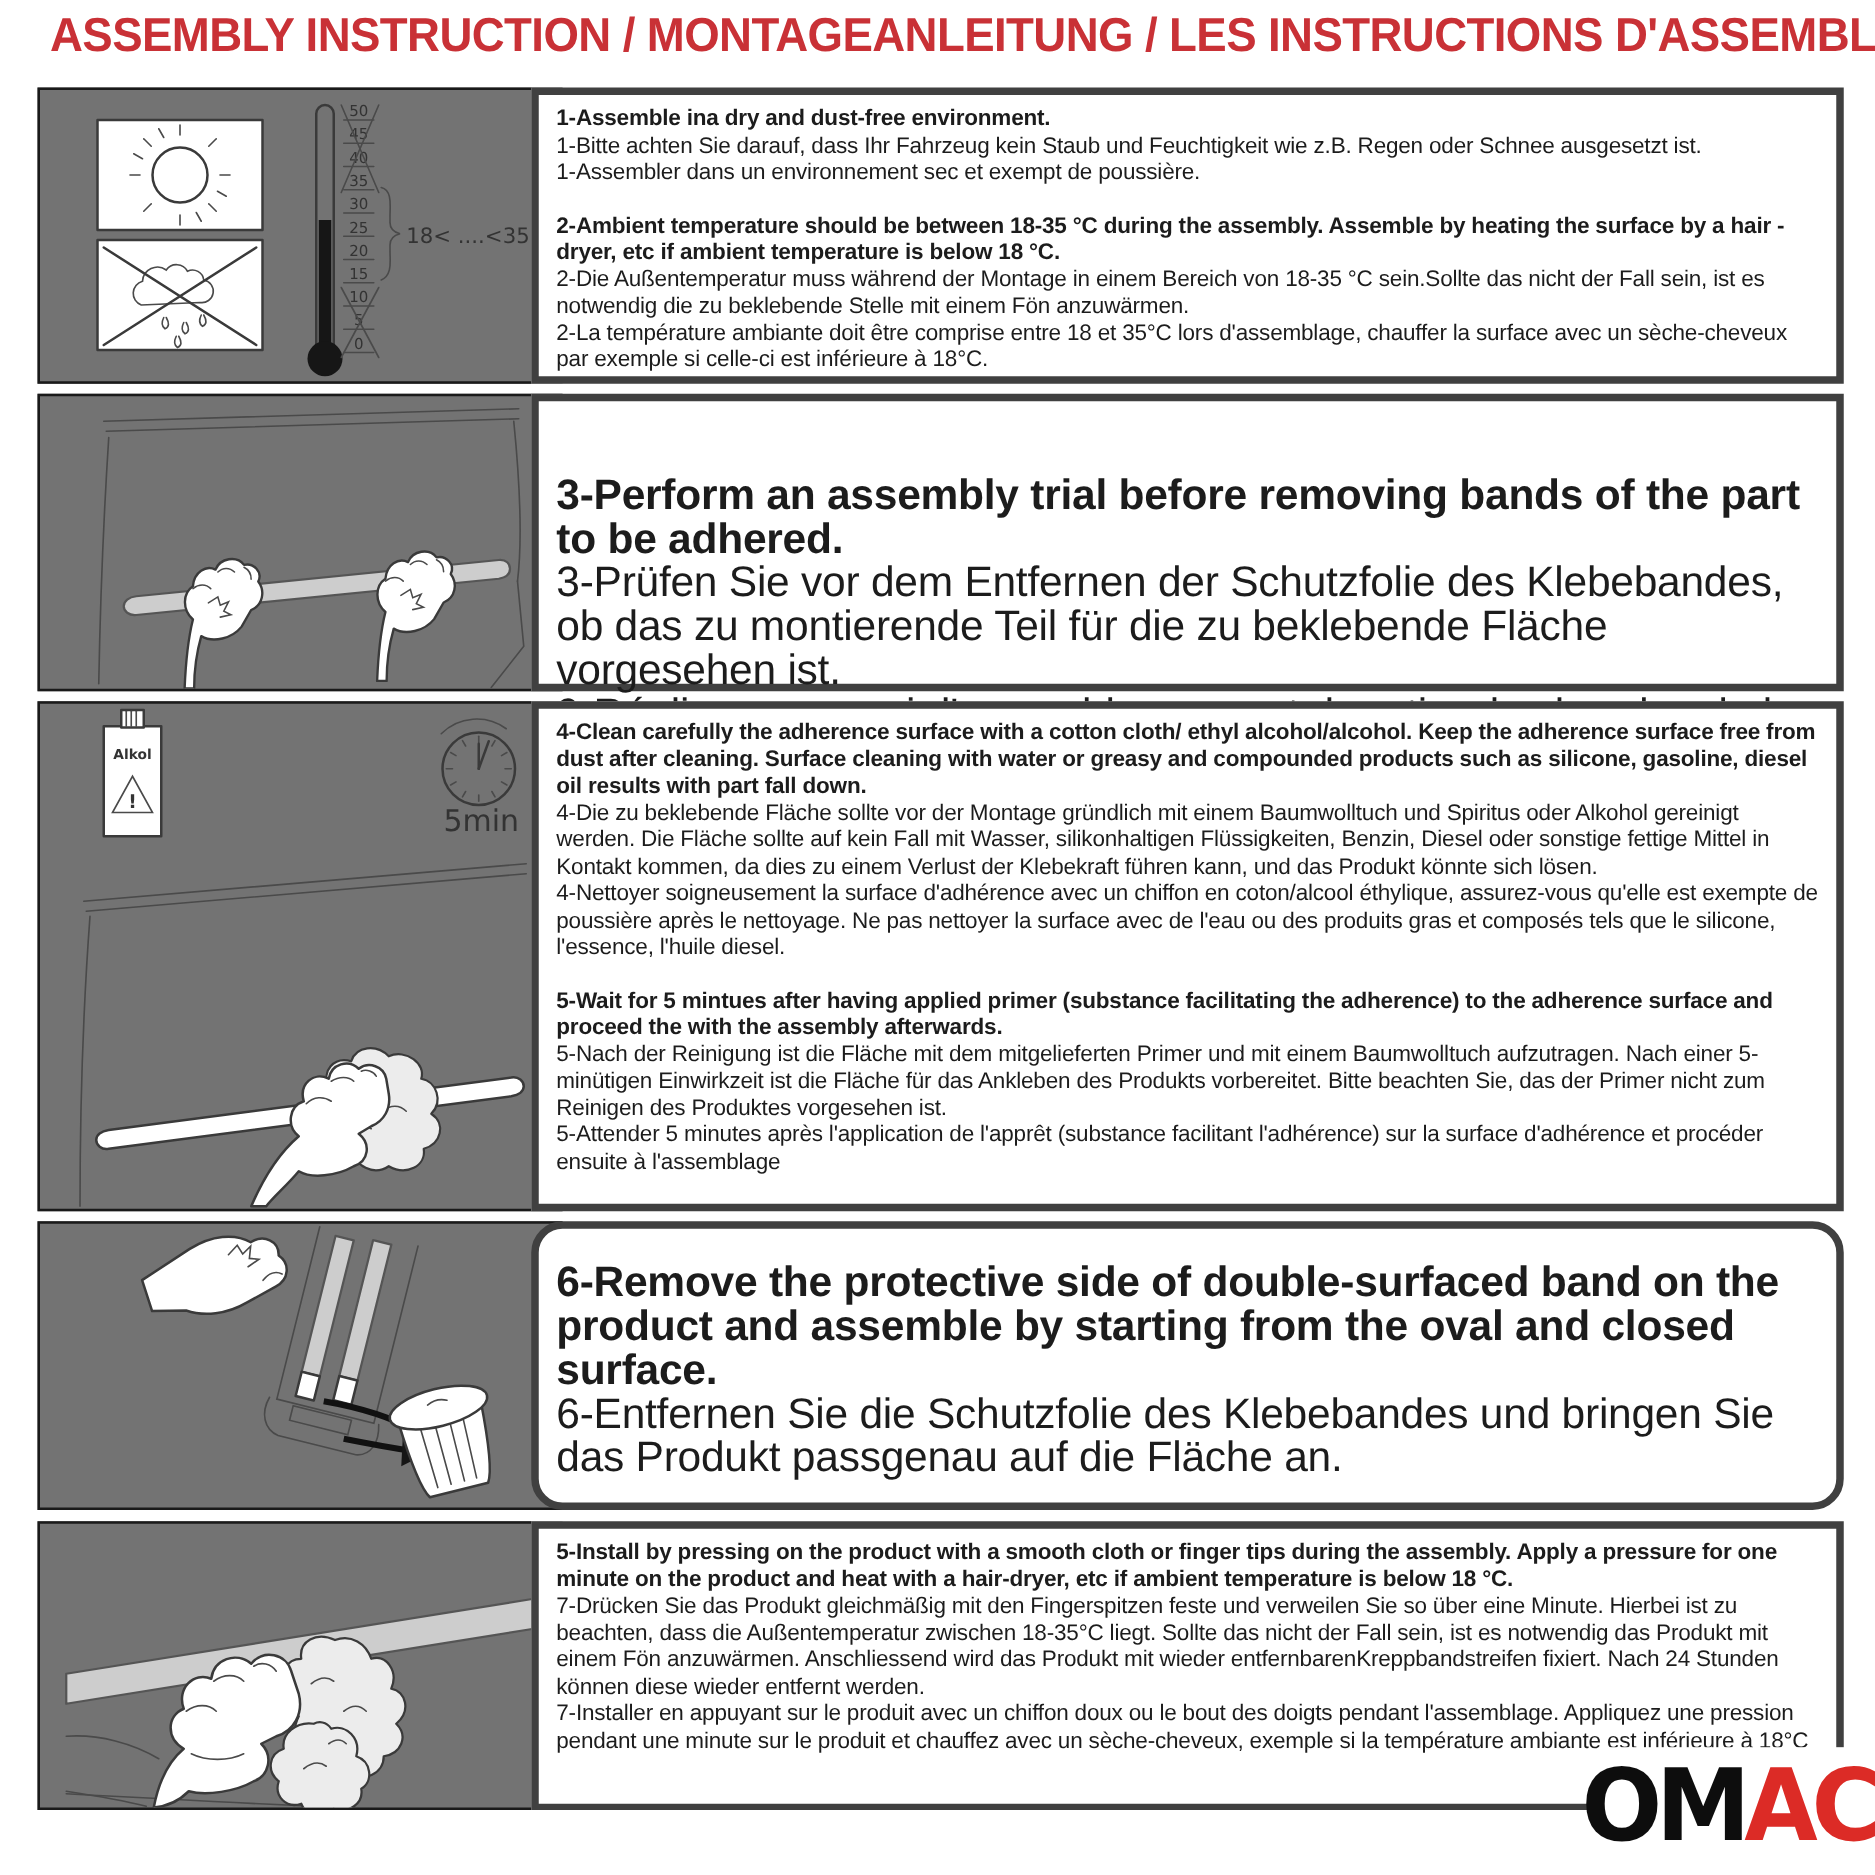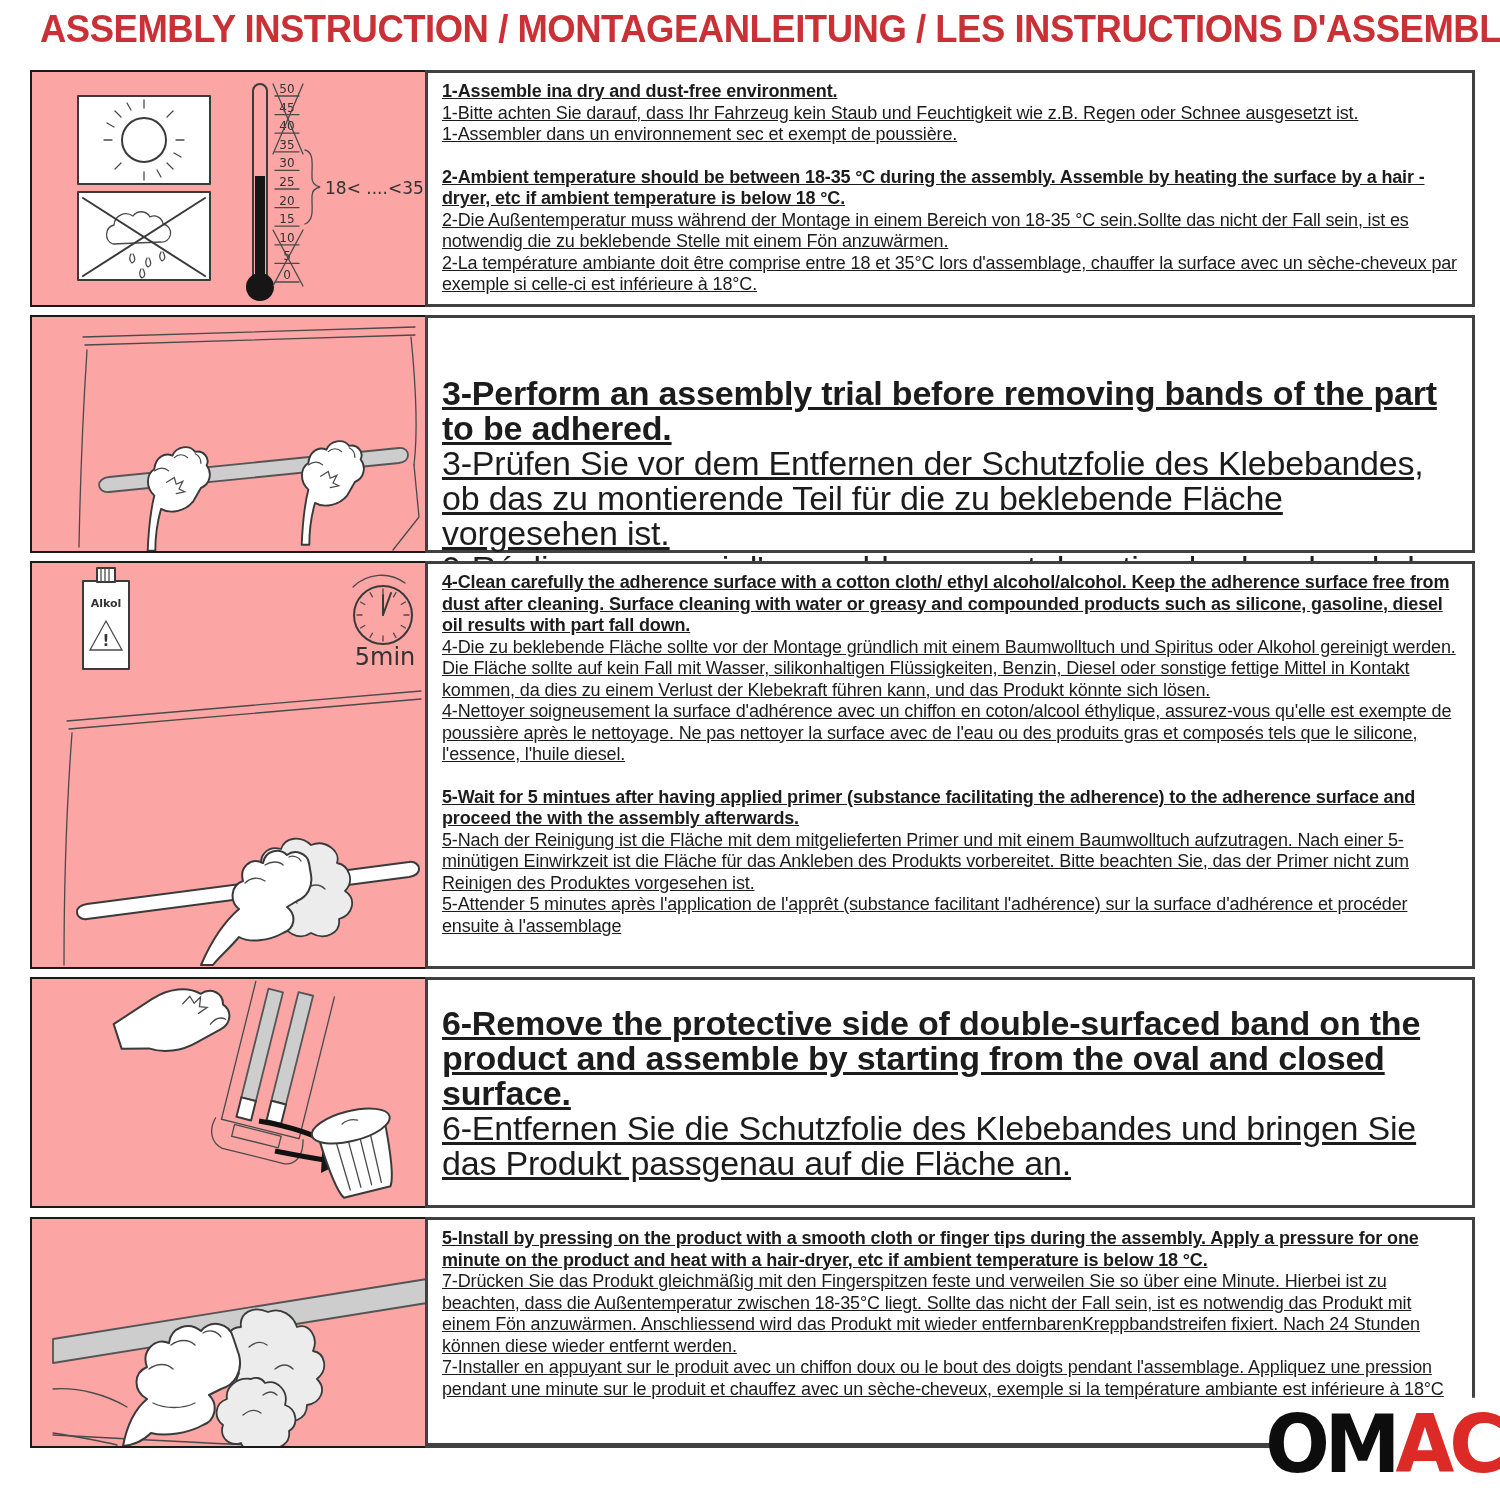--- a/index.html
+++ b/index.html
@@ -9,35 +9,34 @@
     overflow:hidden;
   }
   .title{
     position:absolute;left:40px;top:8px;margin:0;
     font-size:38px;font-weight:800;color:#C93136;
     letter-spacing:-0.5px;white-space:nowrap;
     transform:scaleX(0.96);transform-origin:left center;
   }
   .ibox{
     position:absolute;left:30px;width:420px;
-    border:2px solid #1a1a1a;background:#fca5a5;box-sizing:border-box;
+    border:2px solid #1a1a1a;background:#737373;box-sizing:border-box;
   }
   .tbox{
     position:absolute;left:425px;width:1050px;
-    border:3px solid #404040;background:#fff;box-sizing:border-box;
+    border:6px solid #404040;background:#fff;box-sizing:border-box;
     padding:8px 14px;
-    text-decoration:underline;
   }
   .tbox p{margin:0;}
   .small p{font-size:18px;line-height:21.5px;letter-spacing:-0.15px;}
   .small p.gap{margin-top:21px;}
   .big p{font-size:34px;line-height:35px;letter-spacing:-0.2px;}
   p.b{font-weight:bold;}
   .pad-top-lg{padding-top:58px;}
-  .pad-top-md{padding-top:26px;}
+  .pad-top-md{padding-top:26px;border-radius:25px;}
   .bb-thick{border-bottom-width:5px;}
   .ibox svg{display:block;width:100%;height:100%;}
   
   .ln{fill:none;stroke:#3a3a3a;stroke-width:2;stroke-linecap:round;stroke-linejoin:round;}
   .lnt{fill:none;stroke:#4a4a4a;stroke-width:1.3;stroke-linecap:round;}
   .wfill{fill:#fff;stroke:#3a3a3a;stroke-width:2;stroke-linejoin:round;}
   .gfill{fill:#cdcdcd;stroke:#555;stroke-width:1.8;stroke-linejoin:round;}
   .cloth{fill:#ececec;stroke:#3a3a3a;stroke-width:1.8;stroke-linejoin:round;}
   .dfill{fill:#161616;stroke:none;}
   .svgtxt{font-family:"DejaVu Sans",sans-serif;fill:#333;}

